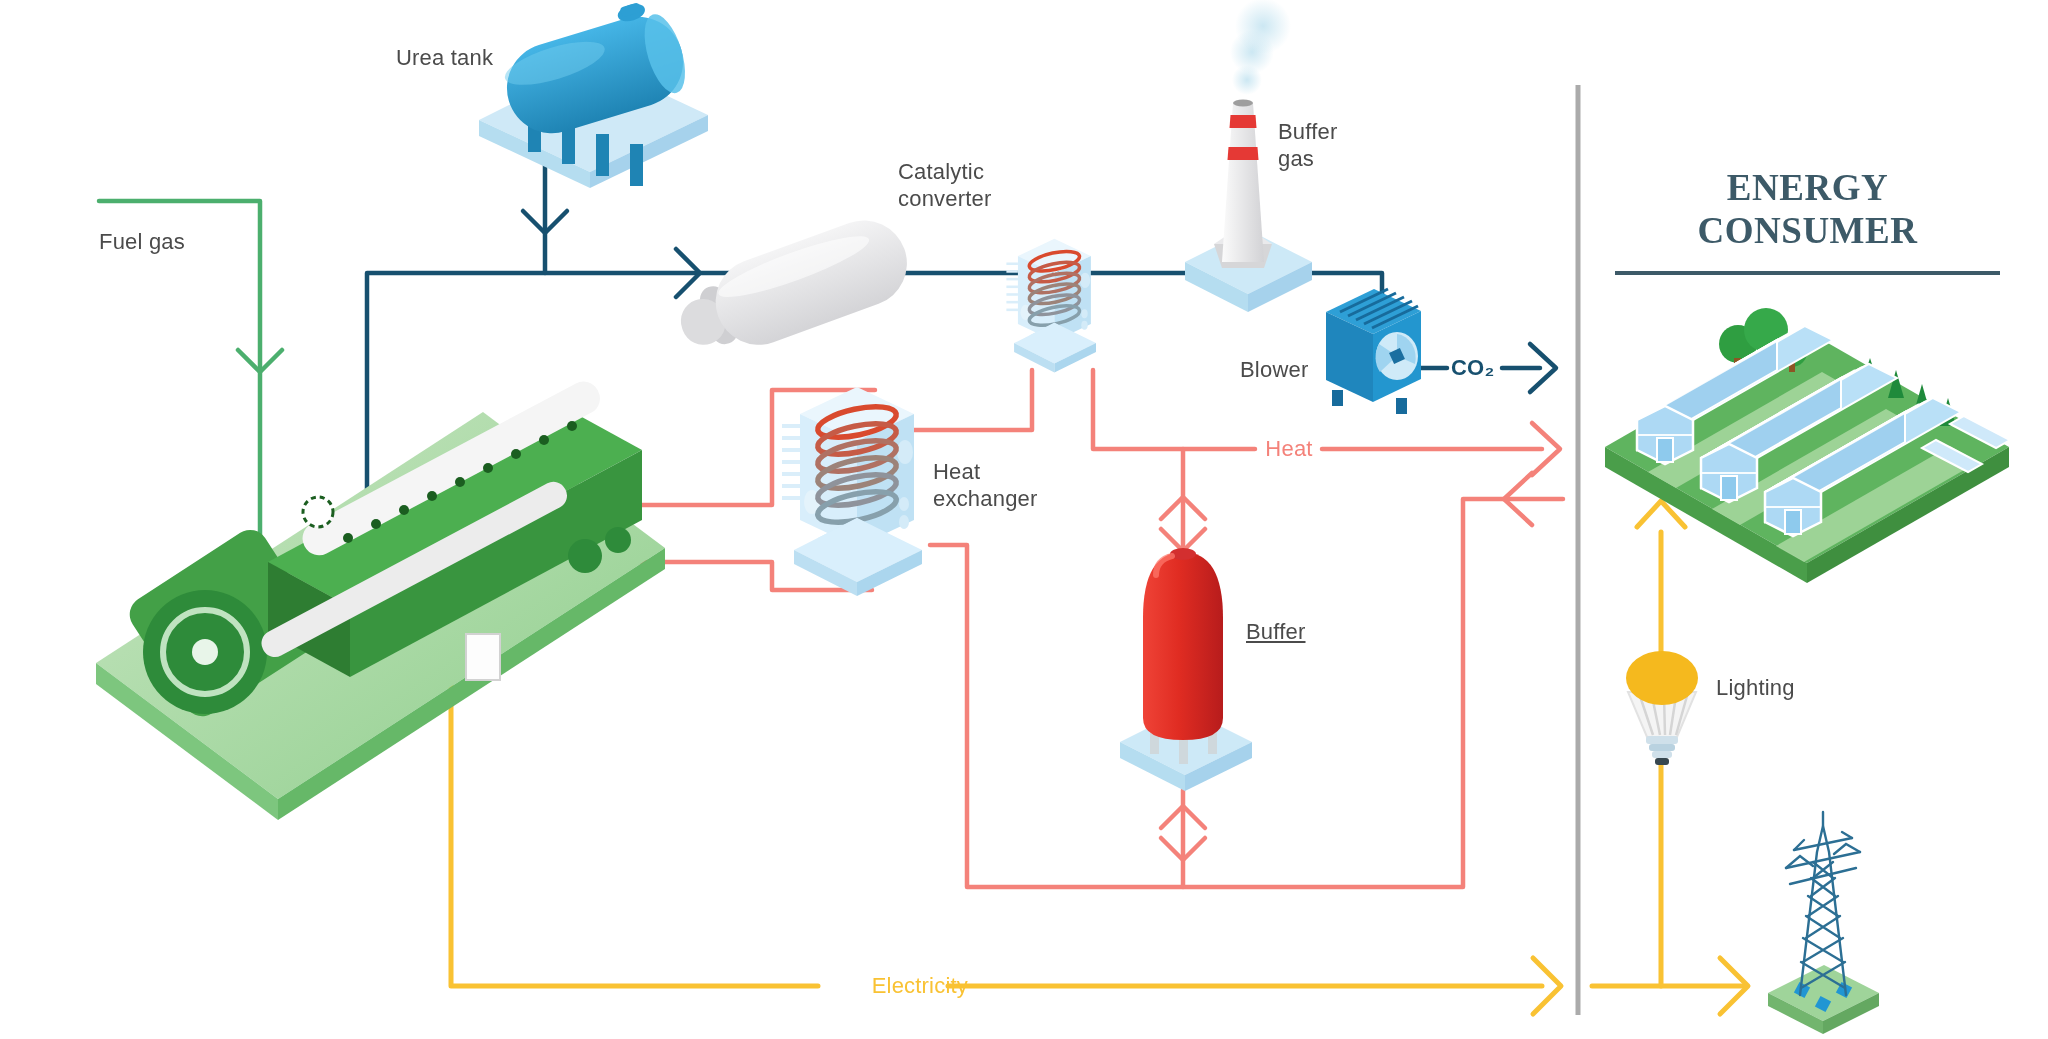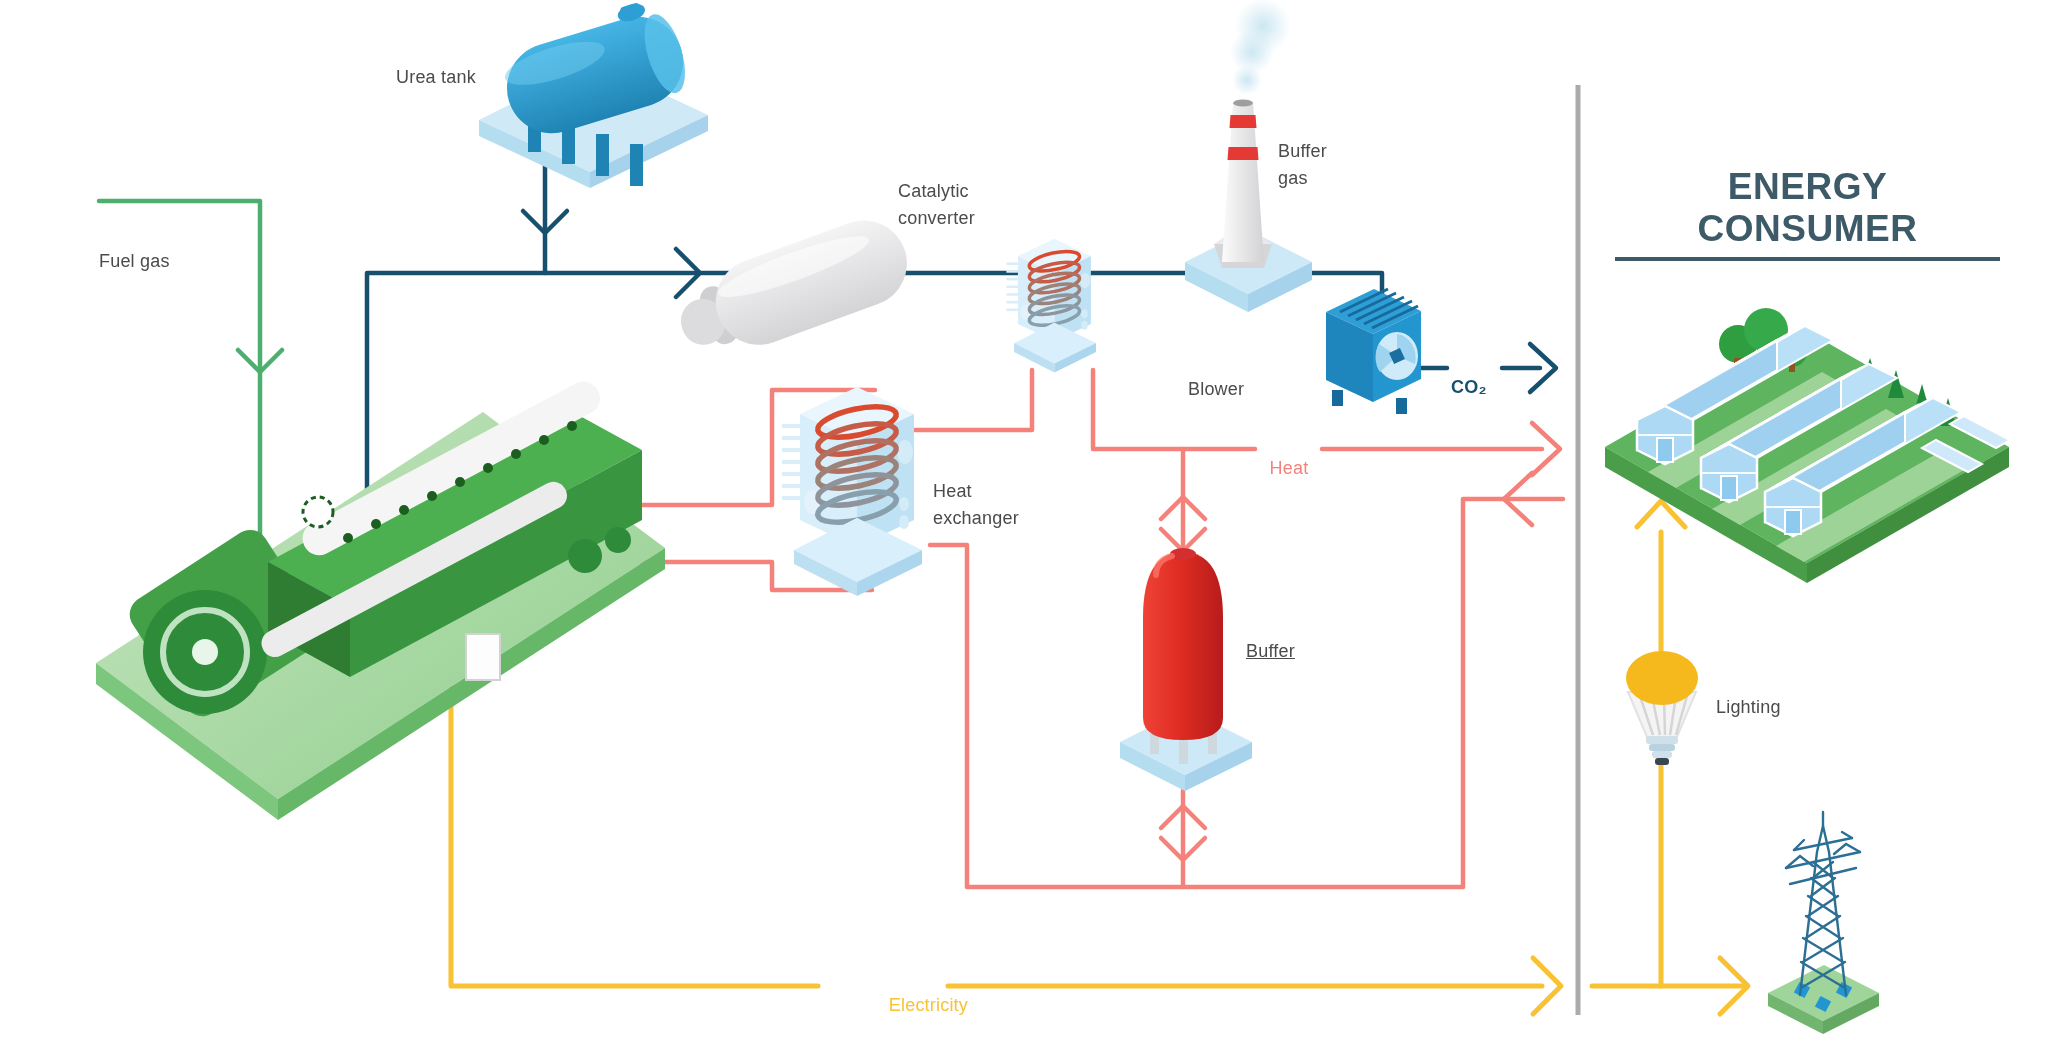--- a/index.html
+++ b/index.html
@@ -2,31 +2,31 @@
 <html style="--fuel-gas-line: #4caf6e; --exhaust-line: #17506f; --heat-line: #f4827a; --electricity-line: #f9c233; --divider: #ababab; --title-text: #3d5a68; --label-text: #4b4b4b;"><head>
 <meta charset="utf-8">
 <style>
   html,body{margin:0;padding:0;background:#fff;}
   #stage{
     position:relative;width:2048px;height:1039px;overflow:hidden;background:#fff;
     font-family:"Liberation Sans","DejaVu Sans",sans-serif;
   }
   #flow-svg{position:absolute;left:0;top:0;}
   .lbl{
-    position:absolute;color:var(--label-text);font-size:18px;line-height:27px;
-    white-space:pre-line;letter-spacing:.2px;margin-top:20px;
+    position:absolute;color:var(--label-text);font-size:22px;line-height:27px;
+    white-space:pre-line;letter-spacing:.2px;
   }
   .lbl.center{text-align:center;}
   #lbl-heat{color:var(--heat-line);}
   #lbl-electricity{color:var(--electricity-line);}
   #lbl-co2{color:var(--exhaust-line);font-weight:bold;}
   #consumer-title{
     position:absolute;left:1615px;top:166px;width:385px;text-align:center;
     color:var(--title-text);font-size:37px;font-weight:bold;letter-spacing:.5px;
-    padding-bottom:7px;border-bottom:4px solid var(--title-text);
+    padding-bottom:19px;border-bottom:4px solid var(--title-text);font-family:Liberation Serif, serif;
   }
   .flow{fill:none;stroke-linecap:round;stroke-linejoin:round;}
   .green{stroke:var(--fuel-gas-line);stroke-width:4.5;}
   .navy{stroke:var(--exhaust-line);stroke-width:4.5;}
   .salmon{stroke:var(--heat-line);stroke-width:4.5;}
   .yellow{stroke:var(--electricity-line);stroke-width:5;}
   .divider{stroke:var(--divider);stroke-width:5;}
   .ghline{stroke:#ffffff;stroke-width:2;fill:none;opacity:.9;}
   .pylon-l{stroke:#2c6f94;stroke-width:2.4;fill:none;stroke-linecap:round;}
 </style>
@@ -294,21 +294,21 @@
     <path class="pylon-l" d="M1823,826 L1823,812"></path>
   </g>
 </svg>
 
 <div class="lbl" id="lbl-fuel-gas" style="left:99px;top:228px;">Fuel gas</div>
 <div class="lbl" id="lbl-urea-tank" style="left:396px;top:44px;">Urea tank</div>
 <div class="lbl" id="lbl-catalytic" style="left:898px;top:158px;">Catalytic
 converter</div>
 <div class="lbl" id="lbl-exhaust" style="left:1278px;top:118px;">Buffer
 gas</div>
-<div class="lbl" id="lbl-blower" style="left:1188px;top:356px;">Blower</div>
+<div class="lbl" id="lbl-blower" style="left:1240px;top:356px;">Blower</div>
 <div class="lbl" id="lbl-co2" style="left:1451px;top:354px;">CO₂</div>
 <div class="lbl center" id="lbl-heat" style="left:1250px;top:435px;width:78px;">Heat</div>
 <div class="lbl" id="lbl-heat-exchanger" style="left:933px;top:458px;">Heat
 exchanger</div>
 <div class="lbl" id="lbl-buffer" style="left:1246px;top:618px;text-decoration:underline;">Buffer</div>
 <div class="lbl center" id="lbl-electricity" style="left:798px;top:972px;width:170px;text-align:right;">Electricity</div>
 <div class="lbl" id="lbl-lighting" style="left:1716px;top:674px;">Lighting</div>
 <div id="consumer-title">ENERGY CONSUMER</div>
 
 </div>

